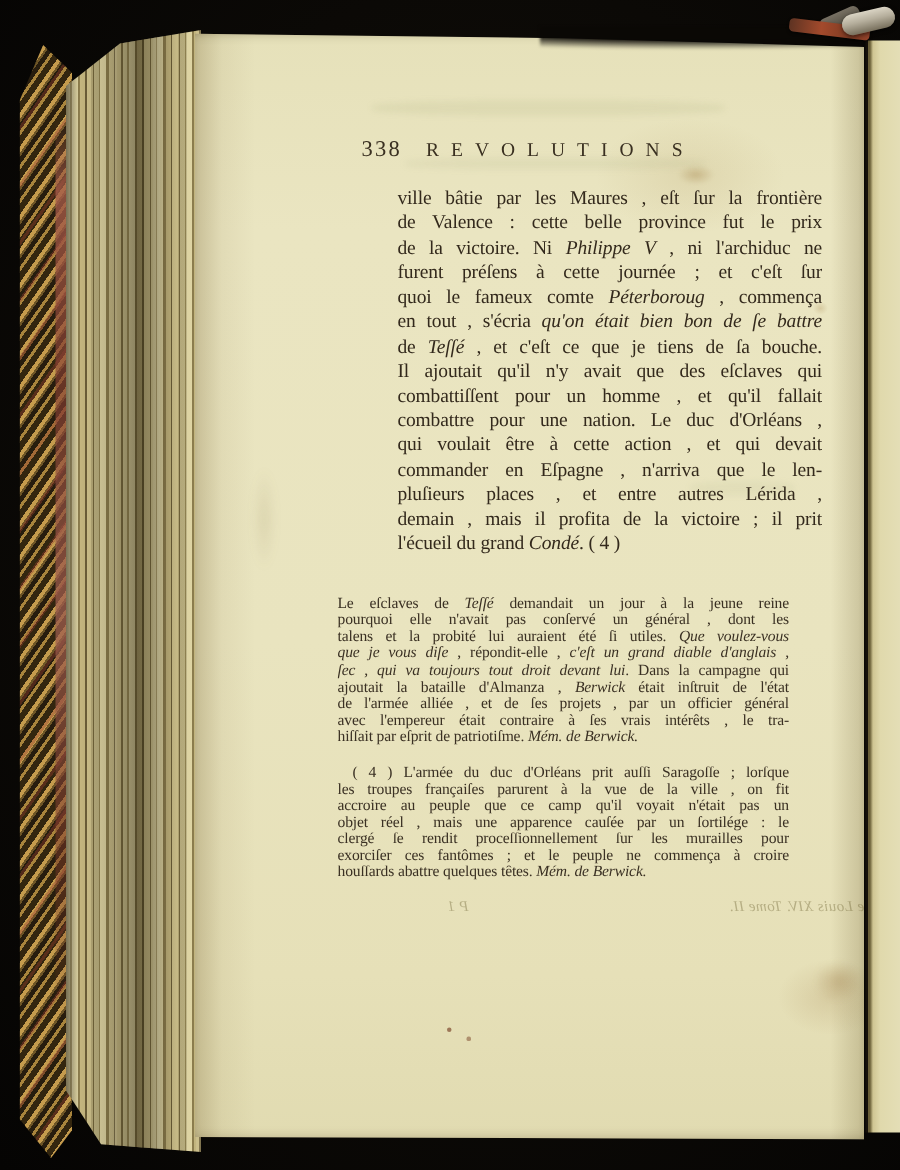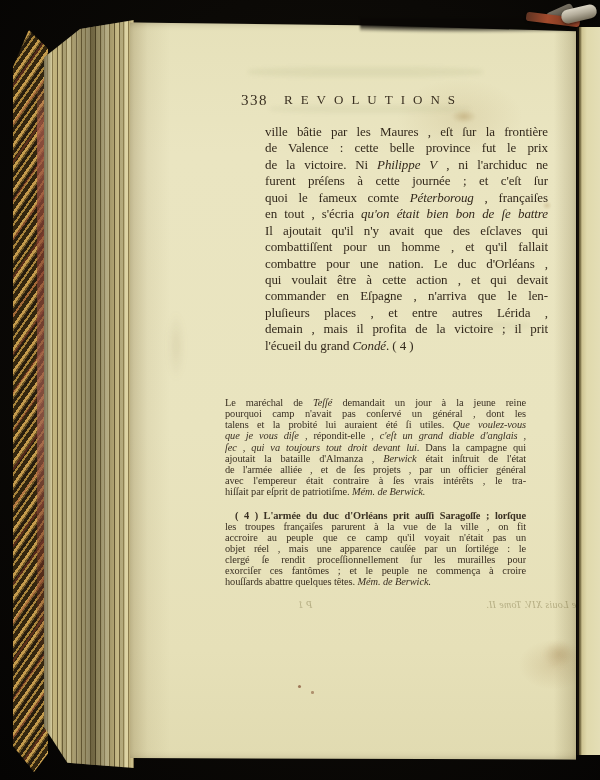--- a/index.html
+++ b/index.html
@@ -116,44 +116,45 @@
     <div class="header">
       <span class="pnum">338</span>
       <span class="rtitle">REVOLUTIONS</span>
     </div>
 
     <div class="bt" id="body-text">
         <div class="tl"><span>ville bâtie par les Maures , eſt ſur la frontière</span></div>
         <div class="tl"><span>de Valence : cette belle province fut le prix</span></div>
         <div class="tl"><span>de la victoire. Ni </span><span class="it">Philippe V</span><span> , ni l'archiduc ne</span></div>
         <div class="tl"><span>furent préſens à cette journée ; et c'eſt ſur</span></div>
-        <div class="tl"><span>quoi le fameux comte </span><span class="it">Péterboroug</span><span> , françaiſes</span></div>
+        <div class="tl"><span>quoi le fameux comte </span><span class="it">Péterboroug</span><span> , commença</span></div>
         <div class="tl"><span>en tout , s'écria </span><span class="it">qu'on était bien bon de ſe battre</span></div>
+        <div class="tl"><span>de </span><span class="it">Teſſé</span><span> , et c'eſt ce que je tiens de ſa bouche.</span></div>
         <div class="tl"><span>Il ajoutait qu'il n'y avait que des eſclaves qui</span></div>
         <div class="tl"><span>combattiſſent pour un homme , et qu'il fallait</span></div>
         <div class="tl"><span>combattre pour une nation. Le duc d'Orléans ,</span></div>
         <div class="tl"><span>qui voulait être à cette action , et qui devait</span></div>
         <div class="tl"><span>commander en Eſpagne , n'arriva que le len-</span></div>
         <div class="tl"><span>pluſieurs places , et entre autres Lérida ,</span></div>
         <div class="tl"><span>demain , mais il profita de la victoire ; il prit</span></div>
         <div class="tl nj"><span>l'écueil du grand </span><span class="it">Condé</span><span>. ( 4 )</span></div>
       </div>
     <div class="fn fn1" id="footnote-1">
-        <div class="tl"><span>Le maréchal de </span><span class="it">Teſſé</span><span> demandait un jour à la jeune reine</span></div>
-        <div class="tl"><span>pourquoi camp n'avait pas conſervé un général , dont les</span></div>
+        <div class="tl"><span>Le eſclaves de </span><span class="it">Teſſé</span><span> demandait un jour à la jeune reine</span></div>
+        <div class="tl"><span>pourquoi elle n'avait pas conſervé un général , dont les</span></div>
         <div class="tl"><span>talens et la probité lui auraient été ſi utiles. </span><span class="it">Que voulez-vous</span></div>
         <div class="tl"><span class="it">que je vous diſe</span><span> , répondit-elle , </span><span class="it">c'eſt un grand diable d'anglais ,</span></div>
         <div class="tl"><span class="it">ſec , qui va toujours tout droit devant lui</span><span>. Dans la campagne qui</span></div>
         <div class="tl"><span>ajoutait la bataille d'Almanza , </span><span class="it">Berwick</span><span> était inſtruit de l'état</span></div>
         <div class="tl"><span>de l'armée alliée , et de ſes projets , par un officier général</span></div>
         <div class="tl"><span>avec l'empereur était contraire à ſes vrais intérêts , le tra-</span></div>
         <div class="tl nj"><span>hiſſait par eſprit de patriotiſme. </span><span class="it">Mém. de Berwick.</span></div>
       </div>
     <div class="fn fn2" id="footnote-2">
-        <div class="tl" style="text-indent: 10px; font-weight: bold;"><span>( 4 ) L'armée du duc d'Orléans prit auſſi Saragoſſe ; lorſque</span></div>
+        <div class="tl" style="text-indent: 10px;"><span>( 4 ) L'armée du duc d'Orléans prit auſſi Saragoſſe ; lorſque</span></div>
         <div class="tl"><span>les troupes françaiſes parurent à la vue de la ville , on fit</span></div>
         <div class="tl"><span>accroire au peuple que ce camp qu'il voyait n'était pas un</span></div>
         <div class="tl"><span>objet réel , mais une apparence cauſée par un ſortilége : le</span></div>
         <div class="tl"><span>clergé ſe rendit proceſſionnellement ſur les murailles pour</span></div>
         <div class="tl"><span>exorciſer ces fantômes ; et le peuple ne commença à croire</span></div>
         <div class="tl nj"><span>houſſards abattre quelques têtes. </span><span class="it">Mém. de Berwick.</span></div>
       </div>
 
     <div class="show-through-line">
       <span>Siècle de Louis XIV. Tome II.</span>

